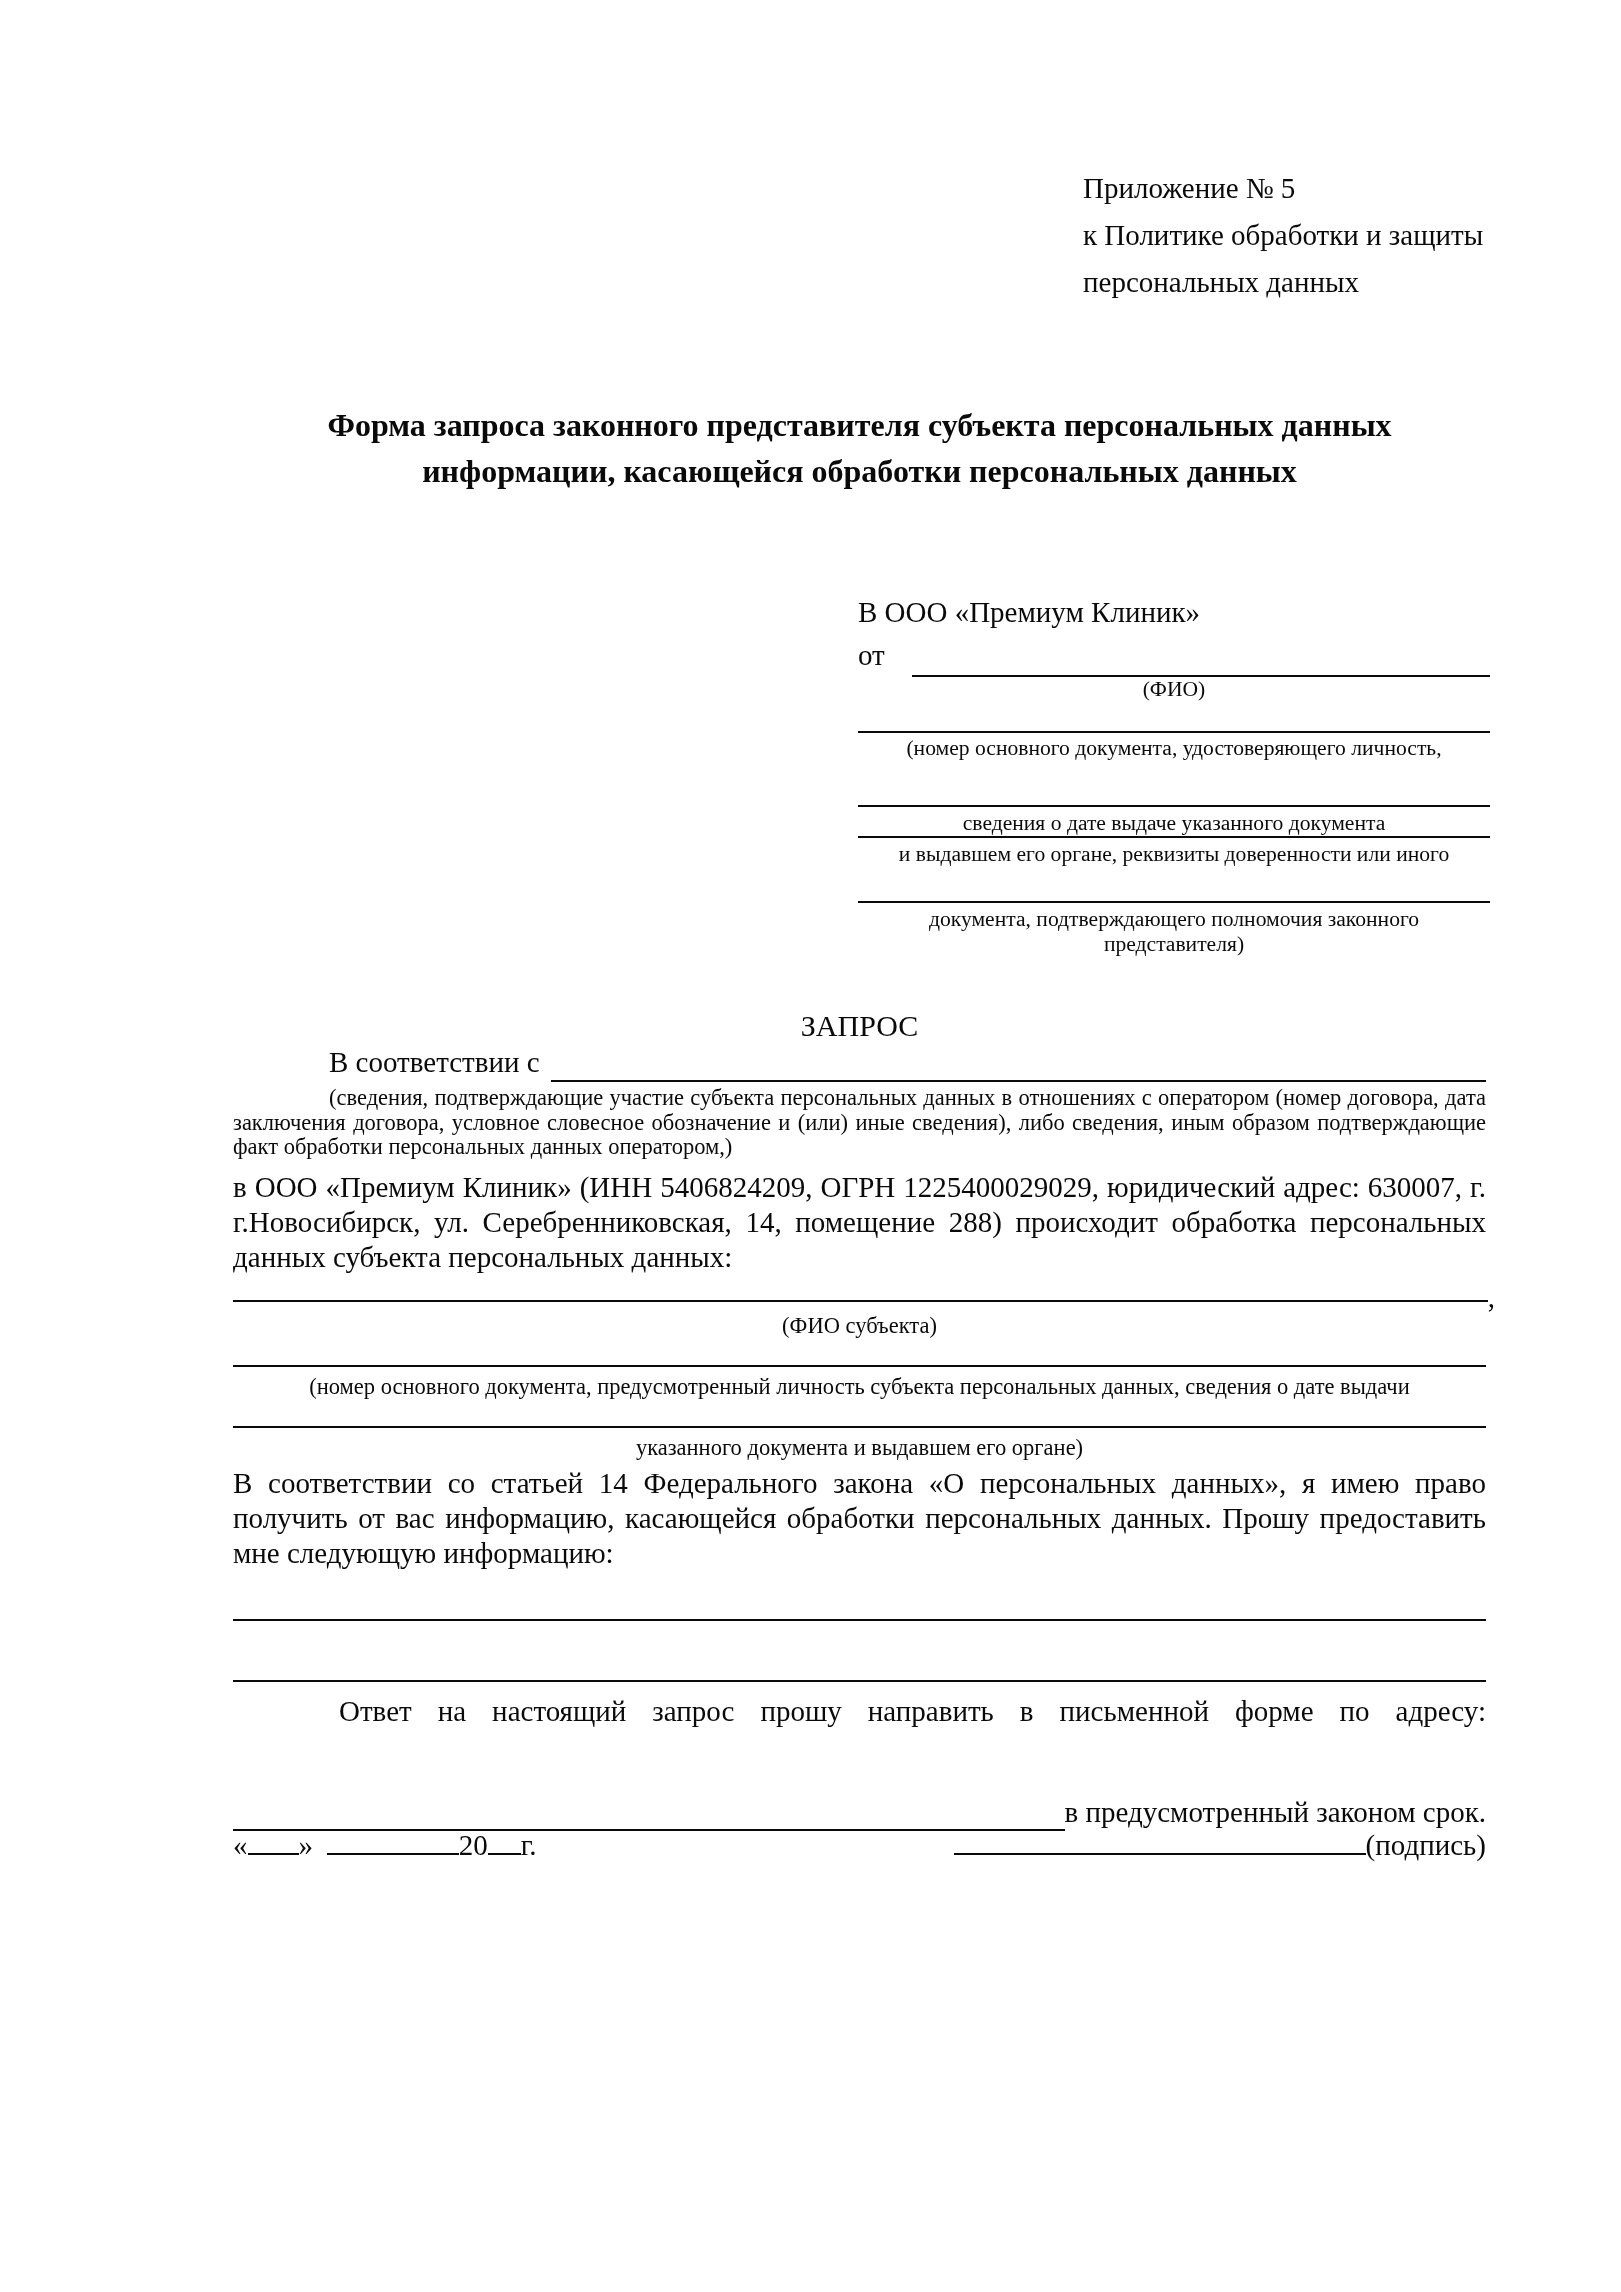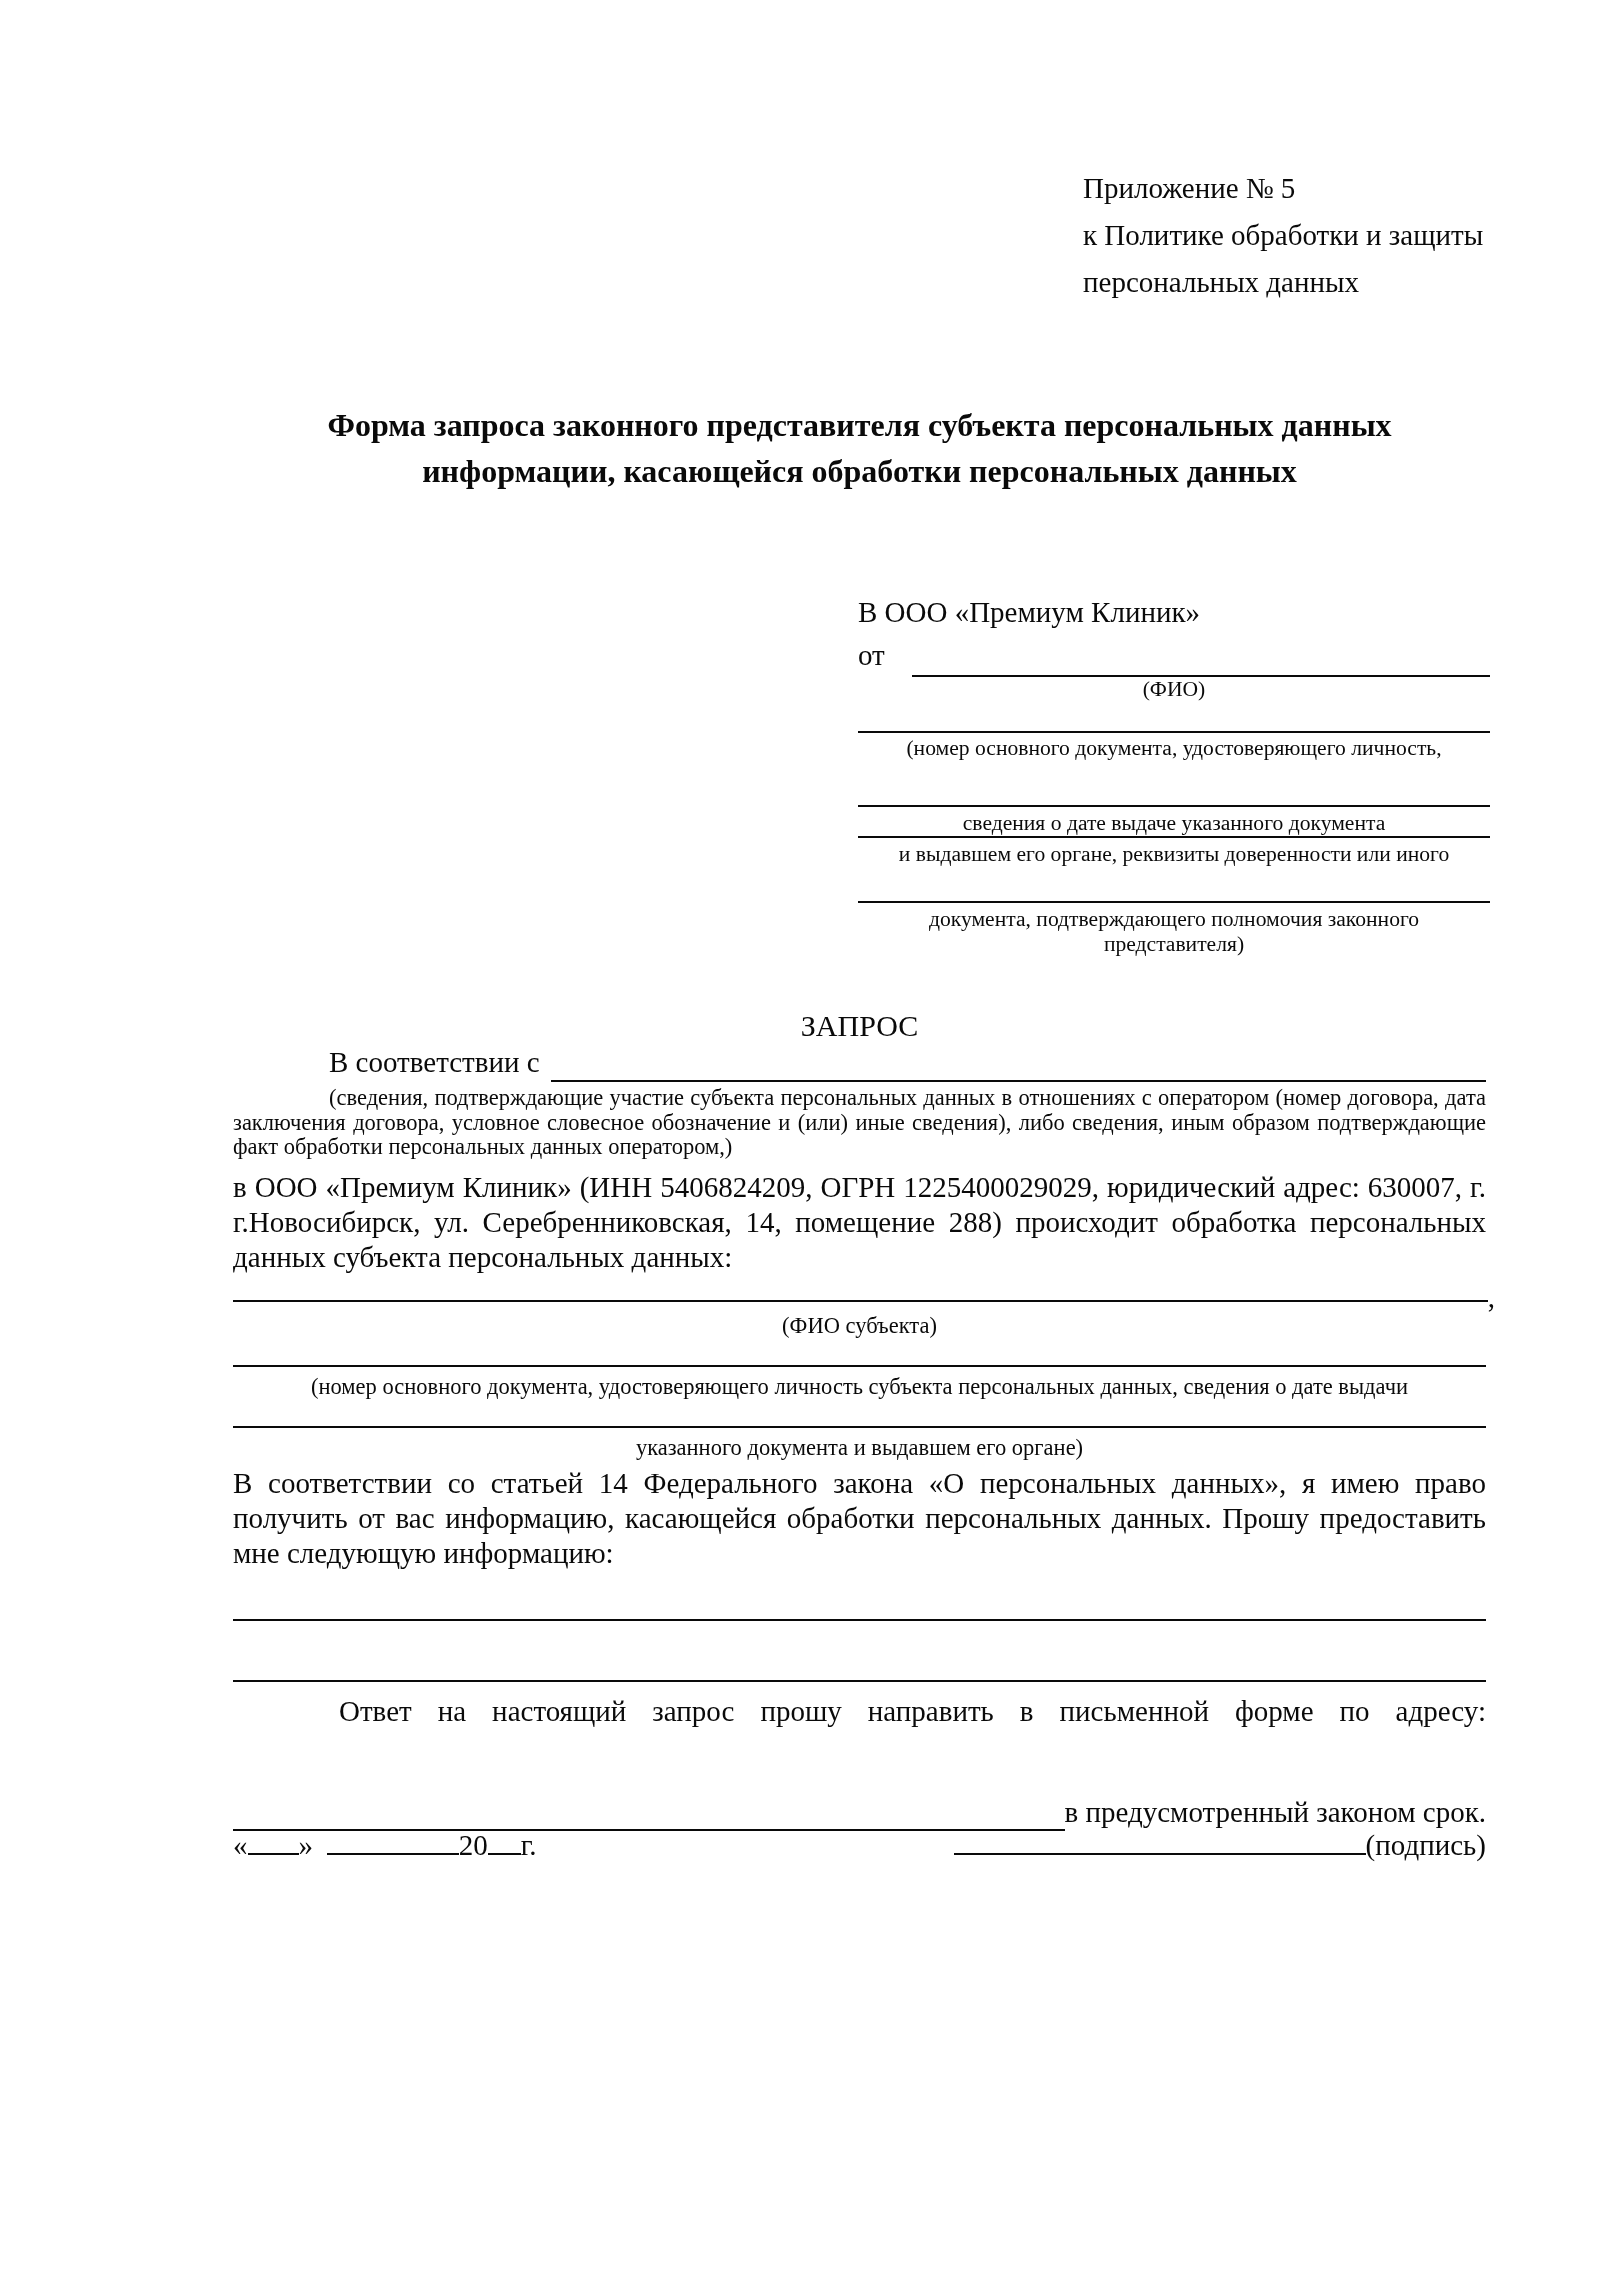--- a/index.html
+++ b/index.html
@@ -121,21 +121,21 @@
 
   <div class="abs body-par operator-par">в ООО «Премиум Клиник» (ИНН 5406824209, ОГРН 1225400029029, юридический адрес: 630007, г. г.Новосибирск, ул. Серебренниковская, 14, помещение 288) происходит обработка персональных данных субъекта персональных данных:</div>
 
   <div class="abs fio-row">
     <span class="fill-line"></span>
     <span class="comma">,</span>
   </div>
   <div class="abs cap-wide" style="top:1313px">(ФИО субъекта)</div>
 
   <div class="abs rule-wide" style="top:1365px"></div>
-  <div class="abs cap-wide" style="top:1374px">(номер основного документа, удостоверяющего личность субъекта персональных данных, сведения о дате выдачи</div>
+  <div class="abs cap-wide" style="top:1374px">(номер основного документа, предусмотренный личность субъекта персональных данных, сведения о дате выдачи</div>
   <div class="abs rule-wide" style="top:1426px"></div>
   <div class="abs cap-wide" style="top:1435px">указанного документа и выдавшем его органе)</div>
 
   <div class="abs body-par law-par">В соответствии со статьей 14 Федерального закона «О персональных данных», я имею право получить от вас информацию, касающейся обработки персональных данных. Прошу предоставить мне следующую информацию:</div>
 
   <div class="abs rule-wide" style="top:1619px"></div>
   <div class="abs rule-wide" style="top:1680px"></div>
 
   <div class="abs answer-par">Ответ на настоящий запрос прошу направить в письменной форме по адресу:</div>
   <div class="abs answer-tail">

